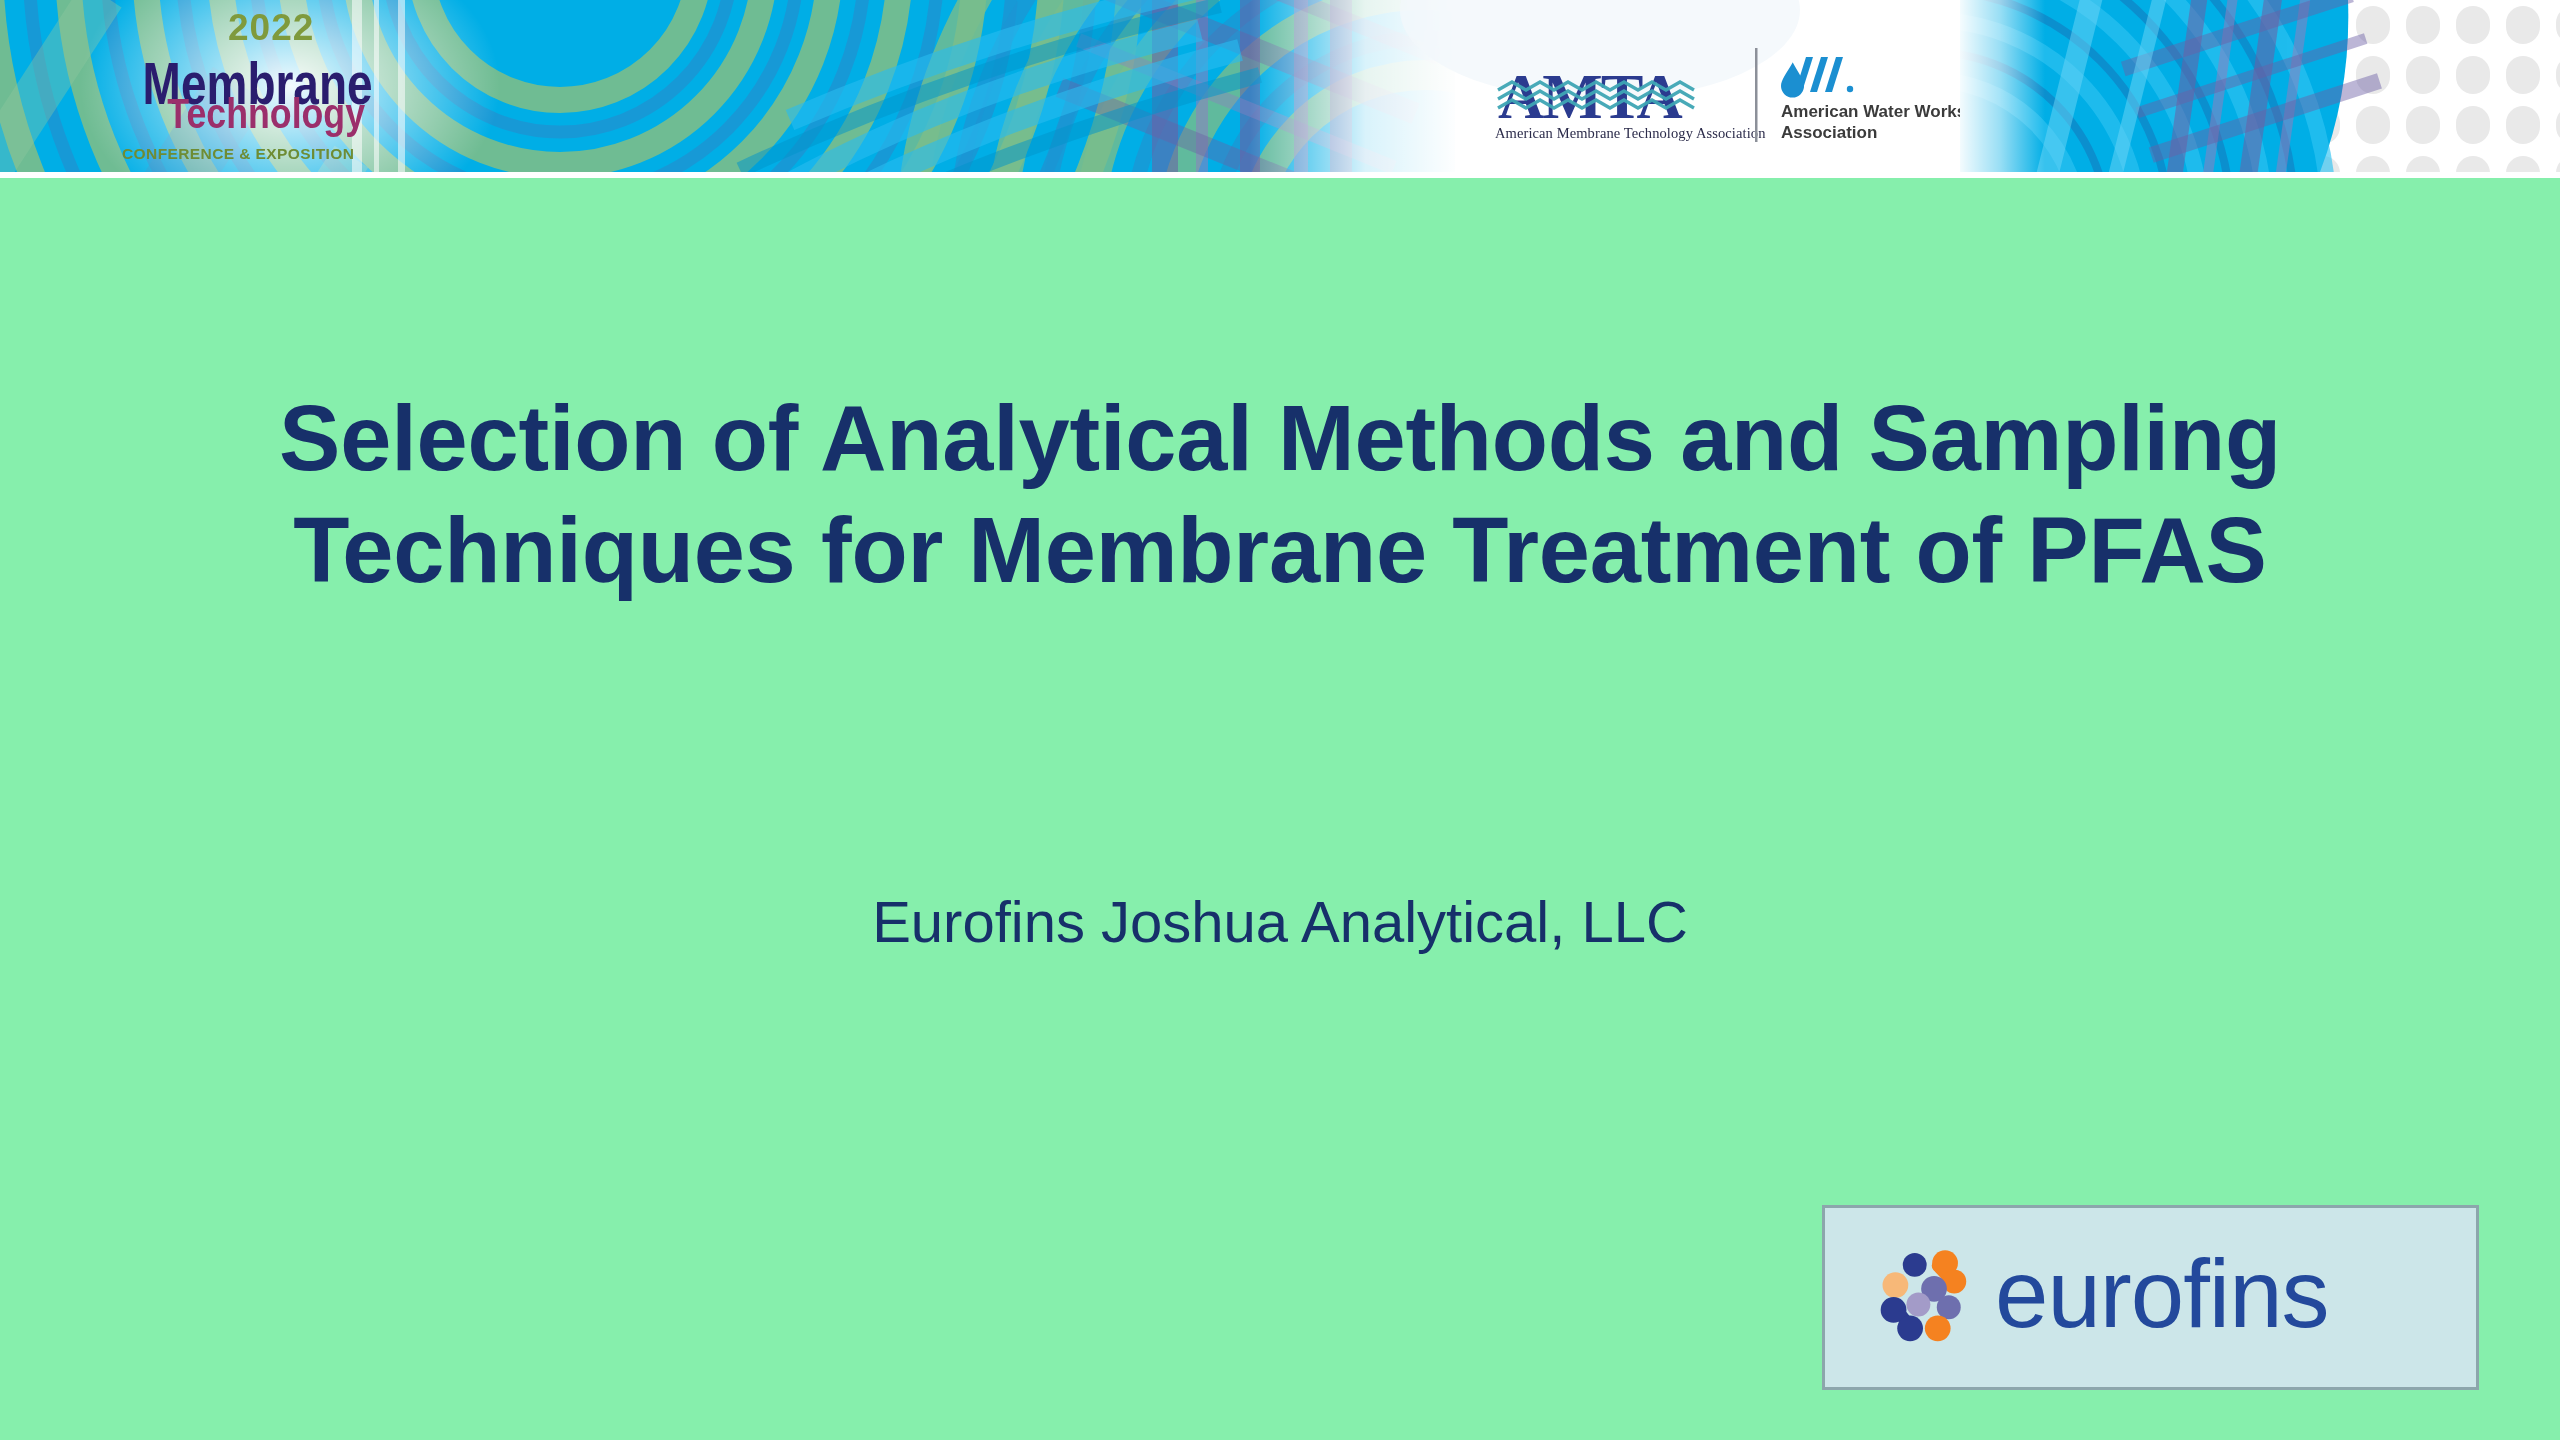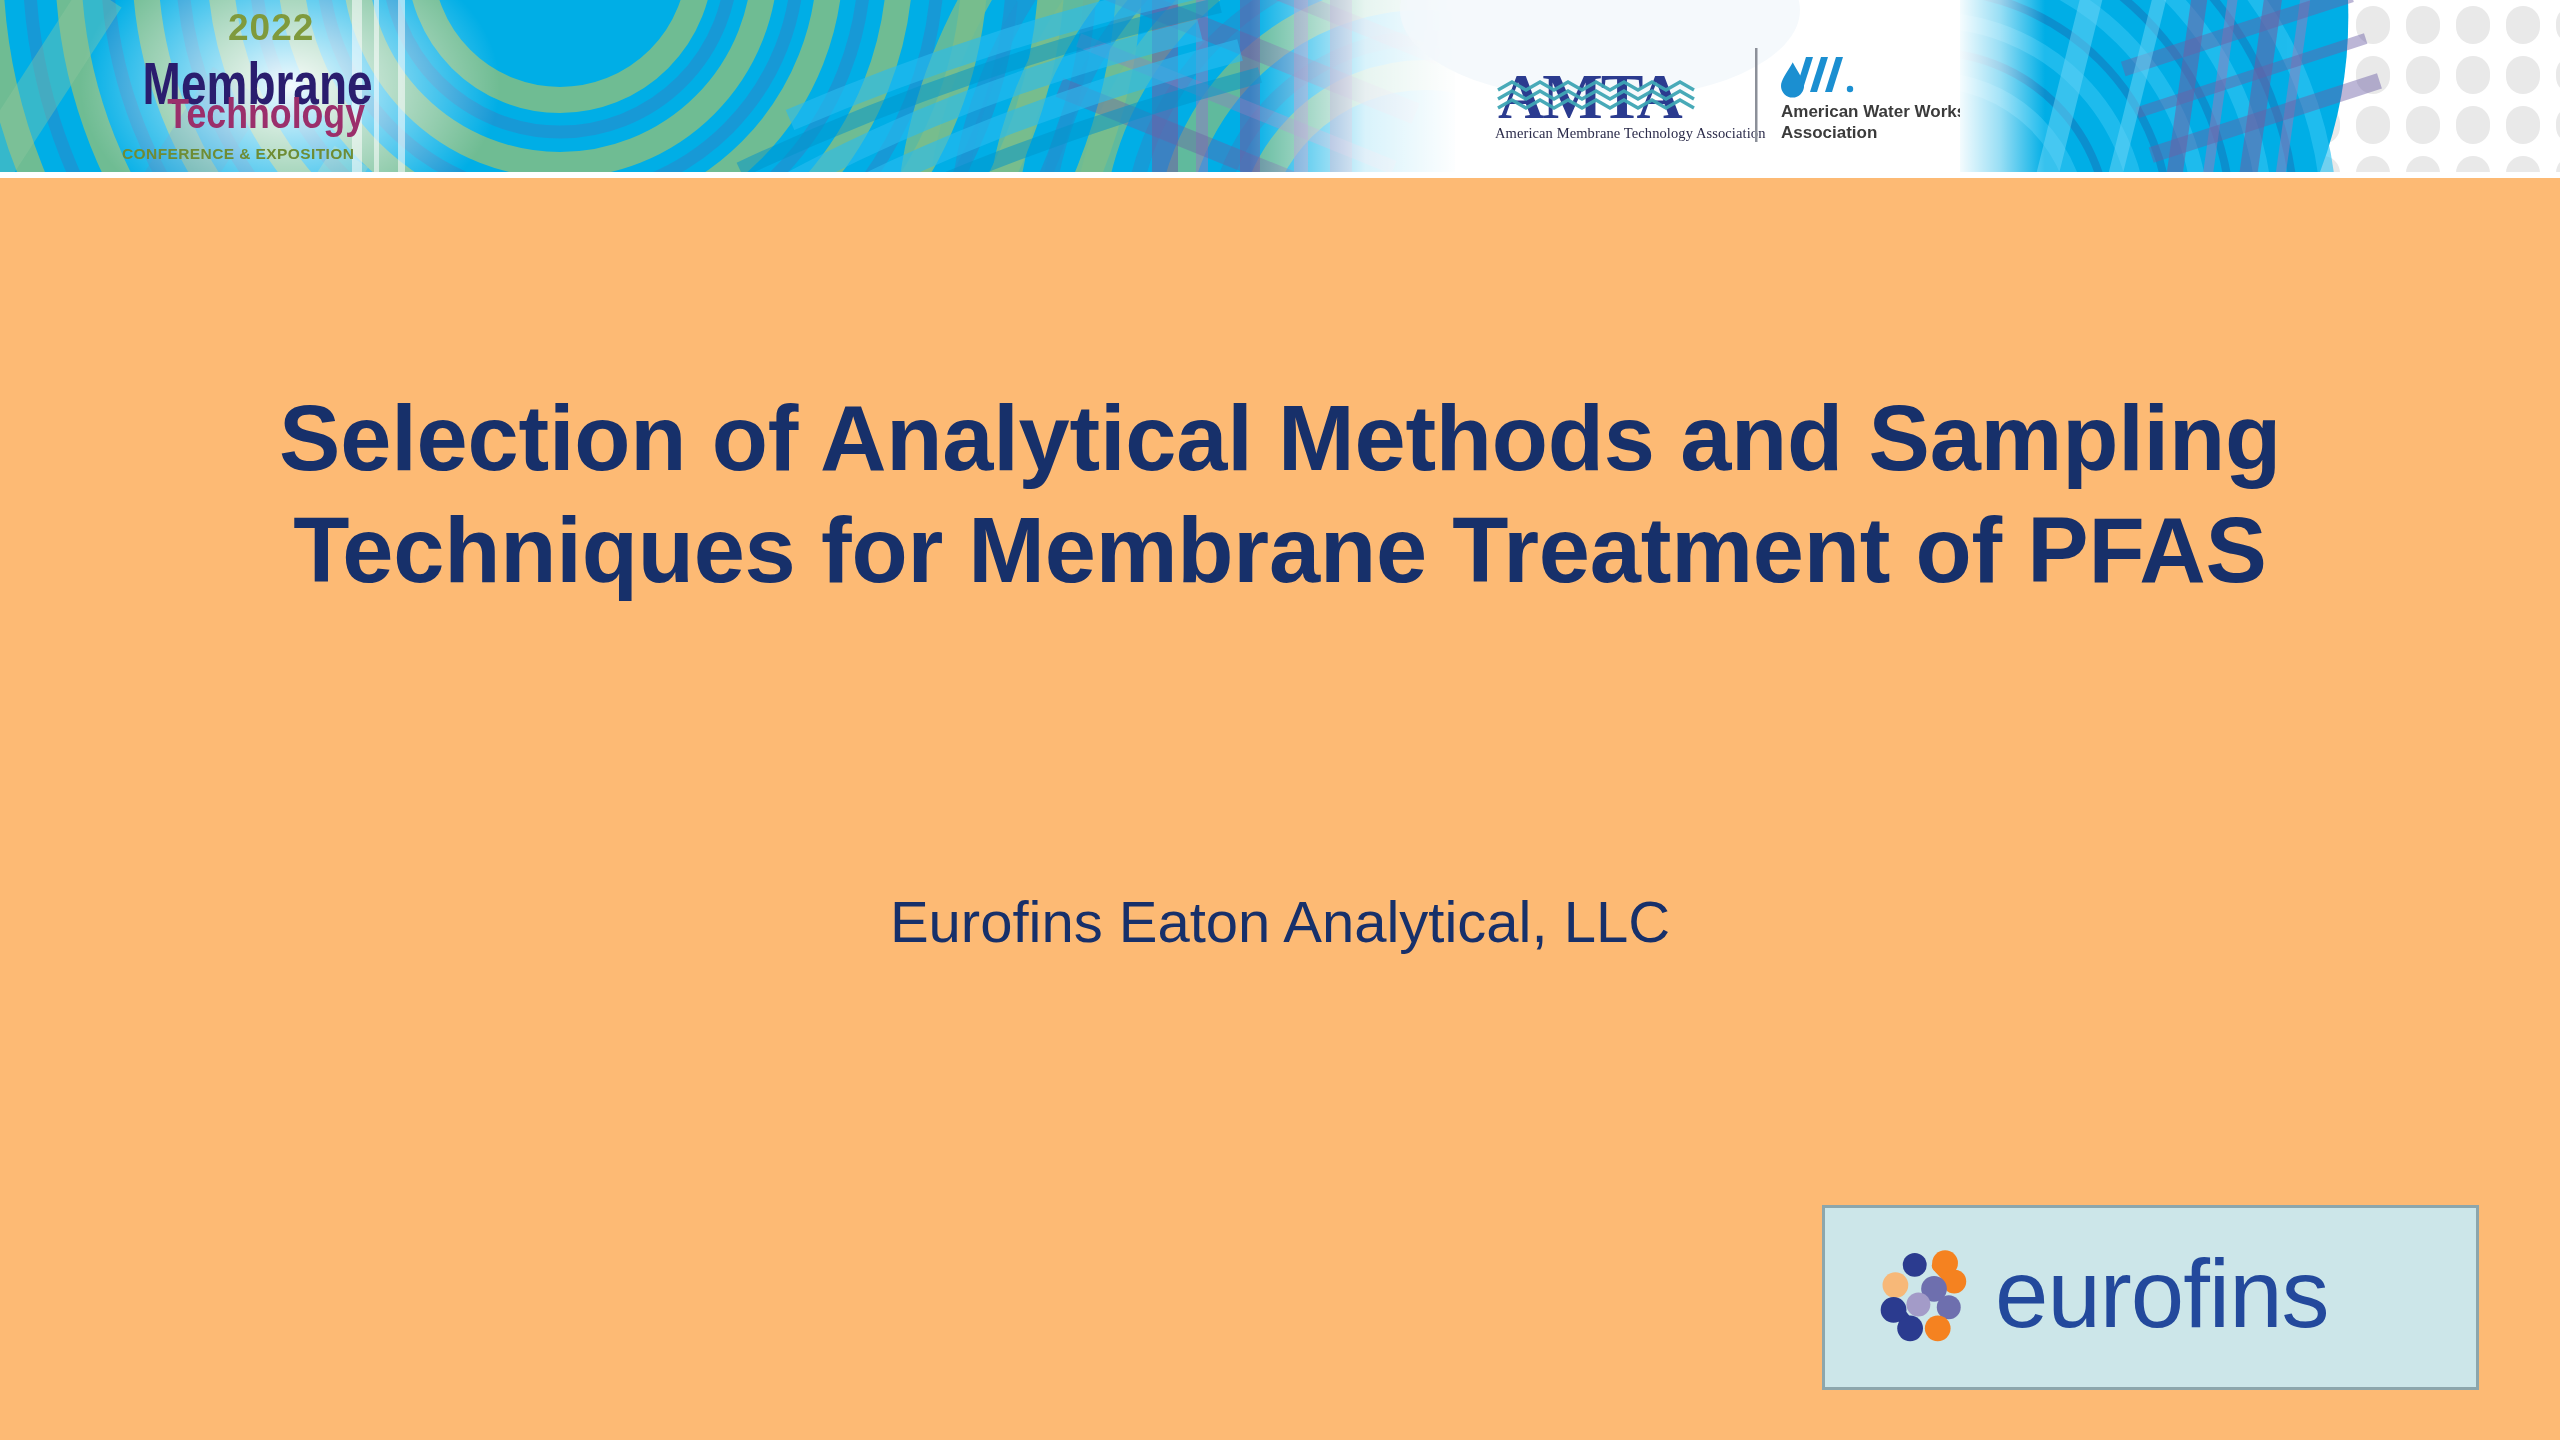--- a/index.html
+++ b/index.html
@@ -11,21 +11,21 @@
     width: 2560px;
     height: 1440px;
     overflow: hidden;
     font-family: "Liberation Sans", sans-serif;
   }
 
   .slide {
     position: relative;
     width: 2560px;
     height: 1440px;
-    background: #fdba74;
+    background: #86efac;
   }
 
   
   .banner {
     position: absolute;
     left: 0;
     top: 0;
     width: 2560px;
     height: 178px;
     overflow: hidden;
@@ -291,21 +291,21 @@
       <rect x="0" y="172" width="2560" height="6" fill="#ffffff"></rect>
     </svg>
   </div>
 
   <div class="title-block">
     <div class="title-text">Selection of Analytical Methods and Sampling</div>
     <div class="title-text">Techniques for Membrane Treatment of PFAS</div>
   </div>
 
   <div class="authors-block">
-    <div class="author-line">Eurofins Eaton Analytical, LLC</div>
+    <div class="author-line">Eurofins Joshua Analytical, LLC</div>
   </div>
 
   <div class="eurofins-box">
     <svg class="eurofins-mark" viewBox="0 0 100 104" xmlns="http://www.w3.org/2000/svg">
 
       <g stroke-linecap="round">
         <line x1="66" y1="17" x2="80" y2="32" stroke="#F58220" stroke-width="13"></line>
         <line x1="20" y1="63" x2="34" y2="80" stroke="#2B3B8F" stroke-width="13"></line>
       </g>
 

